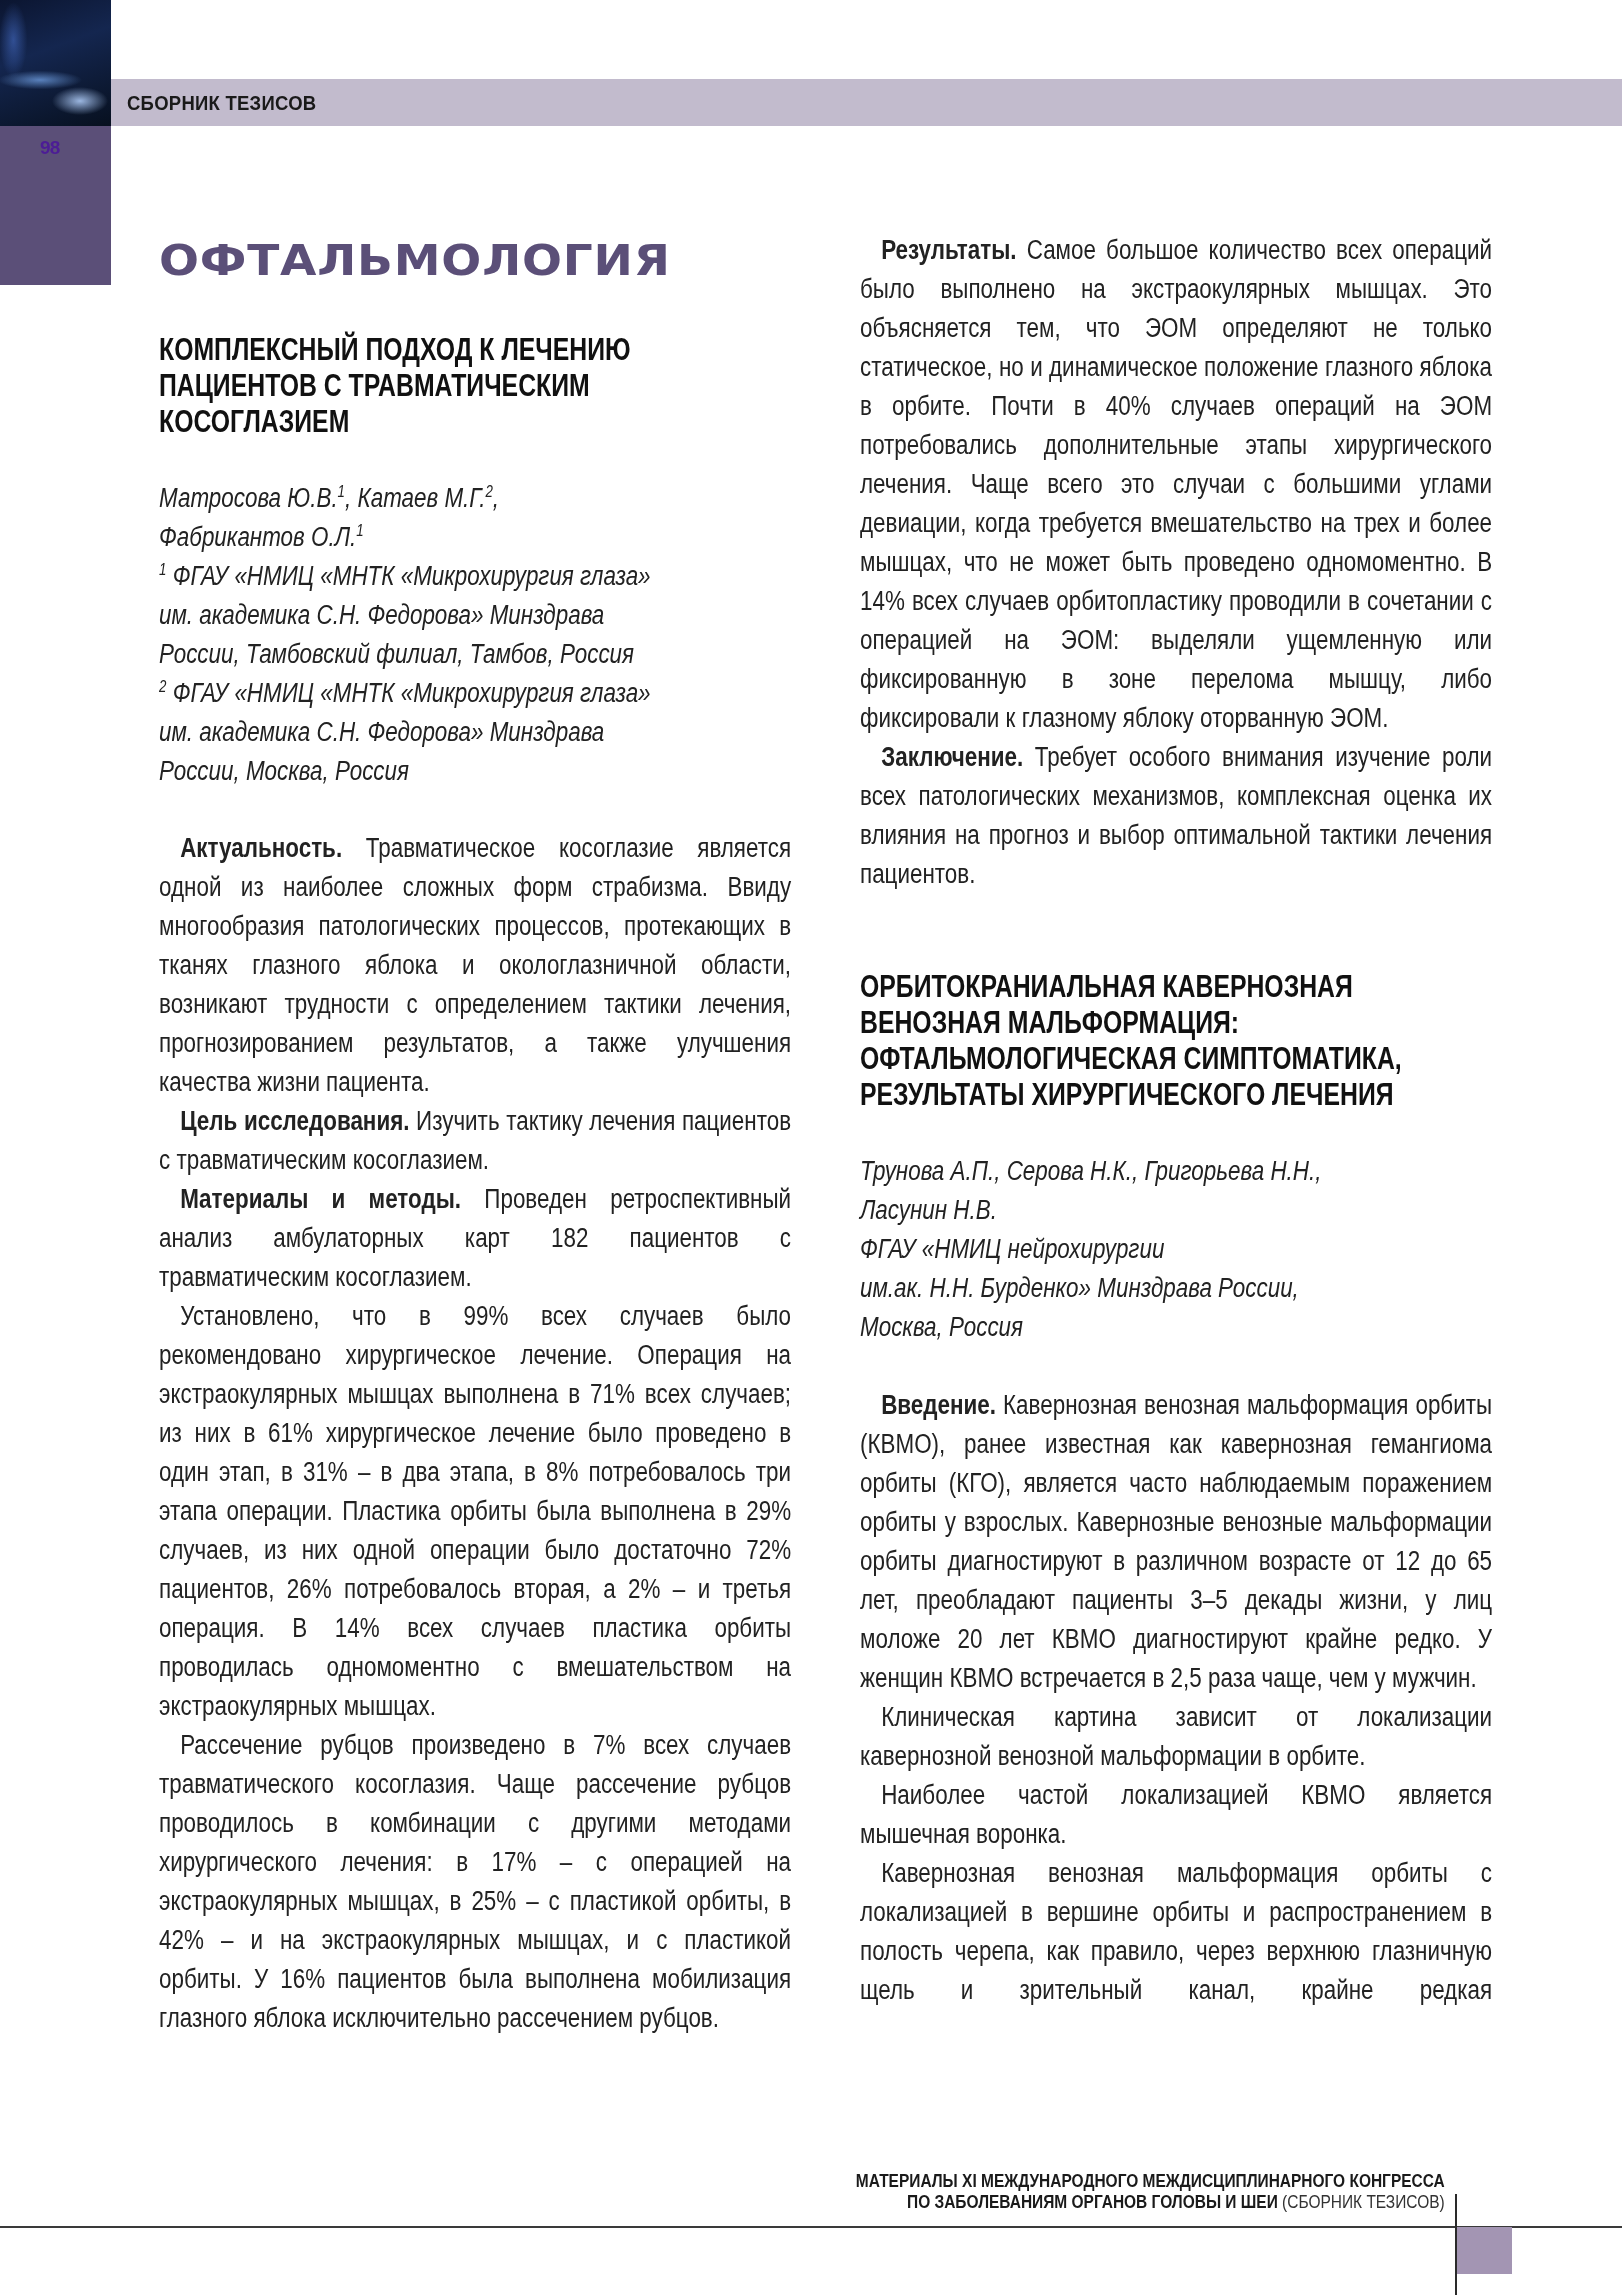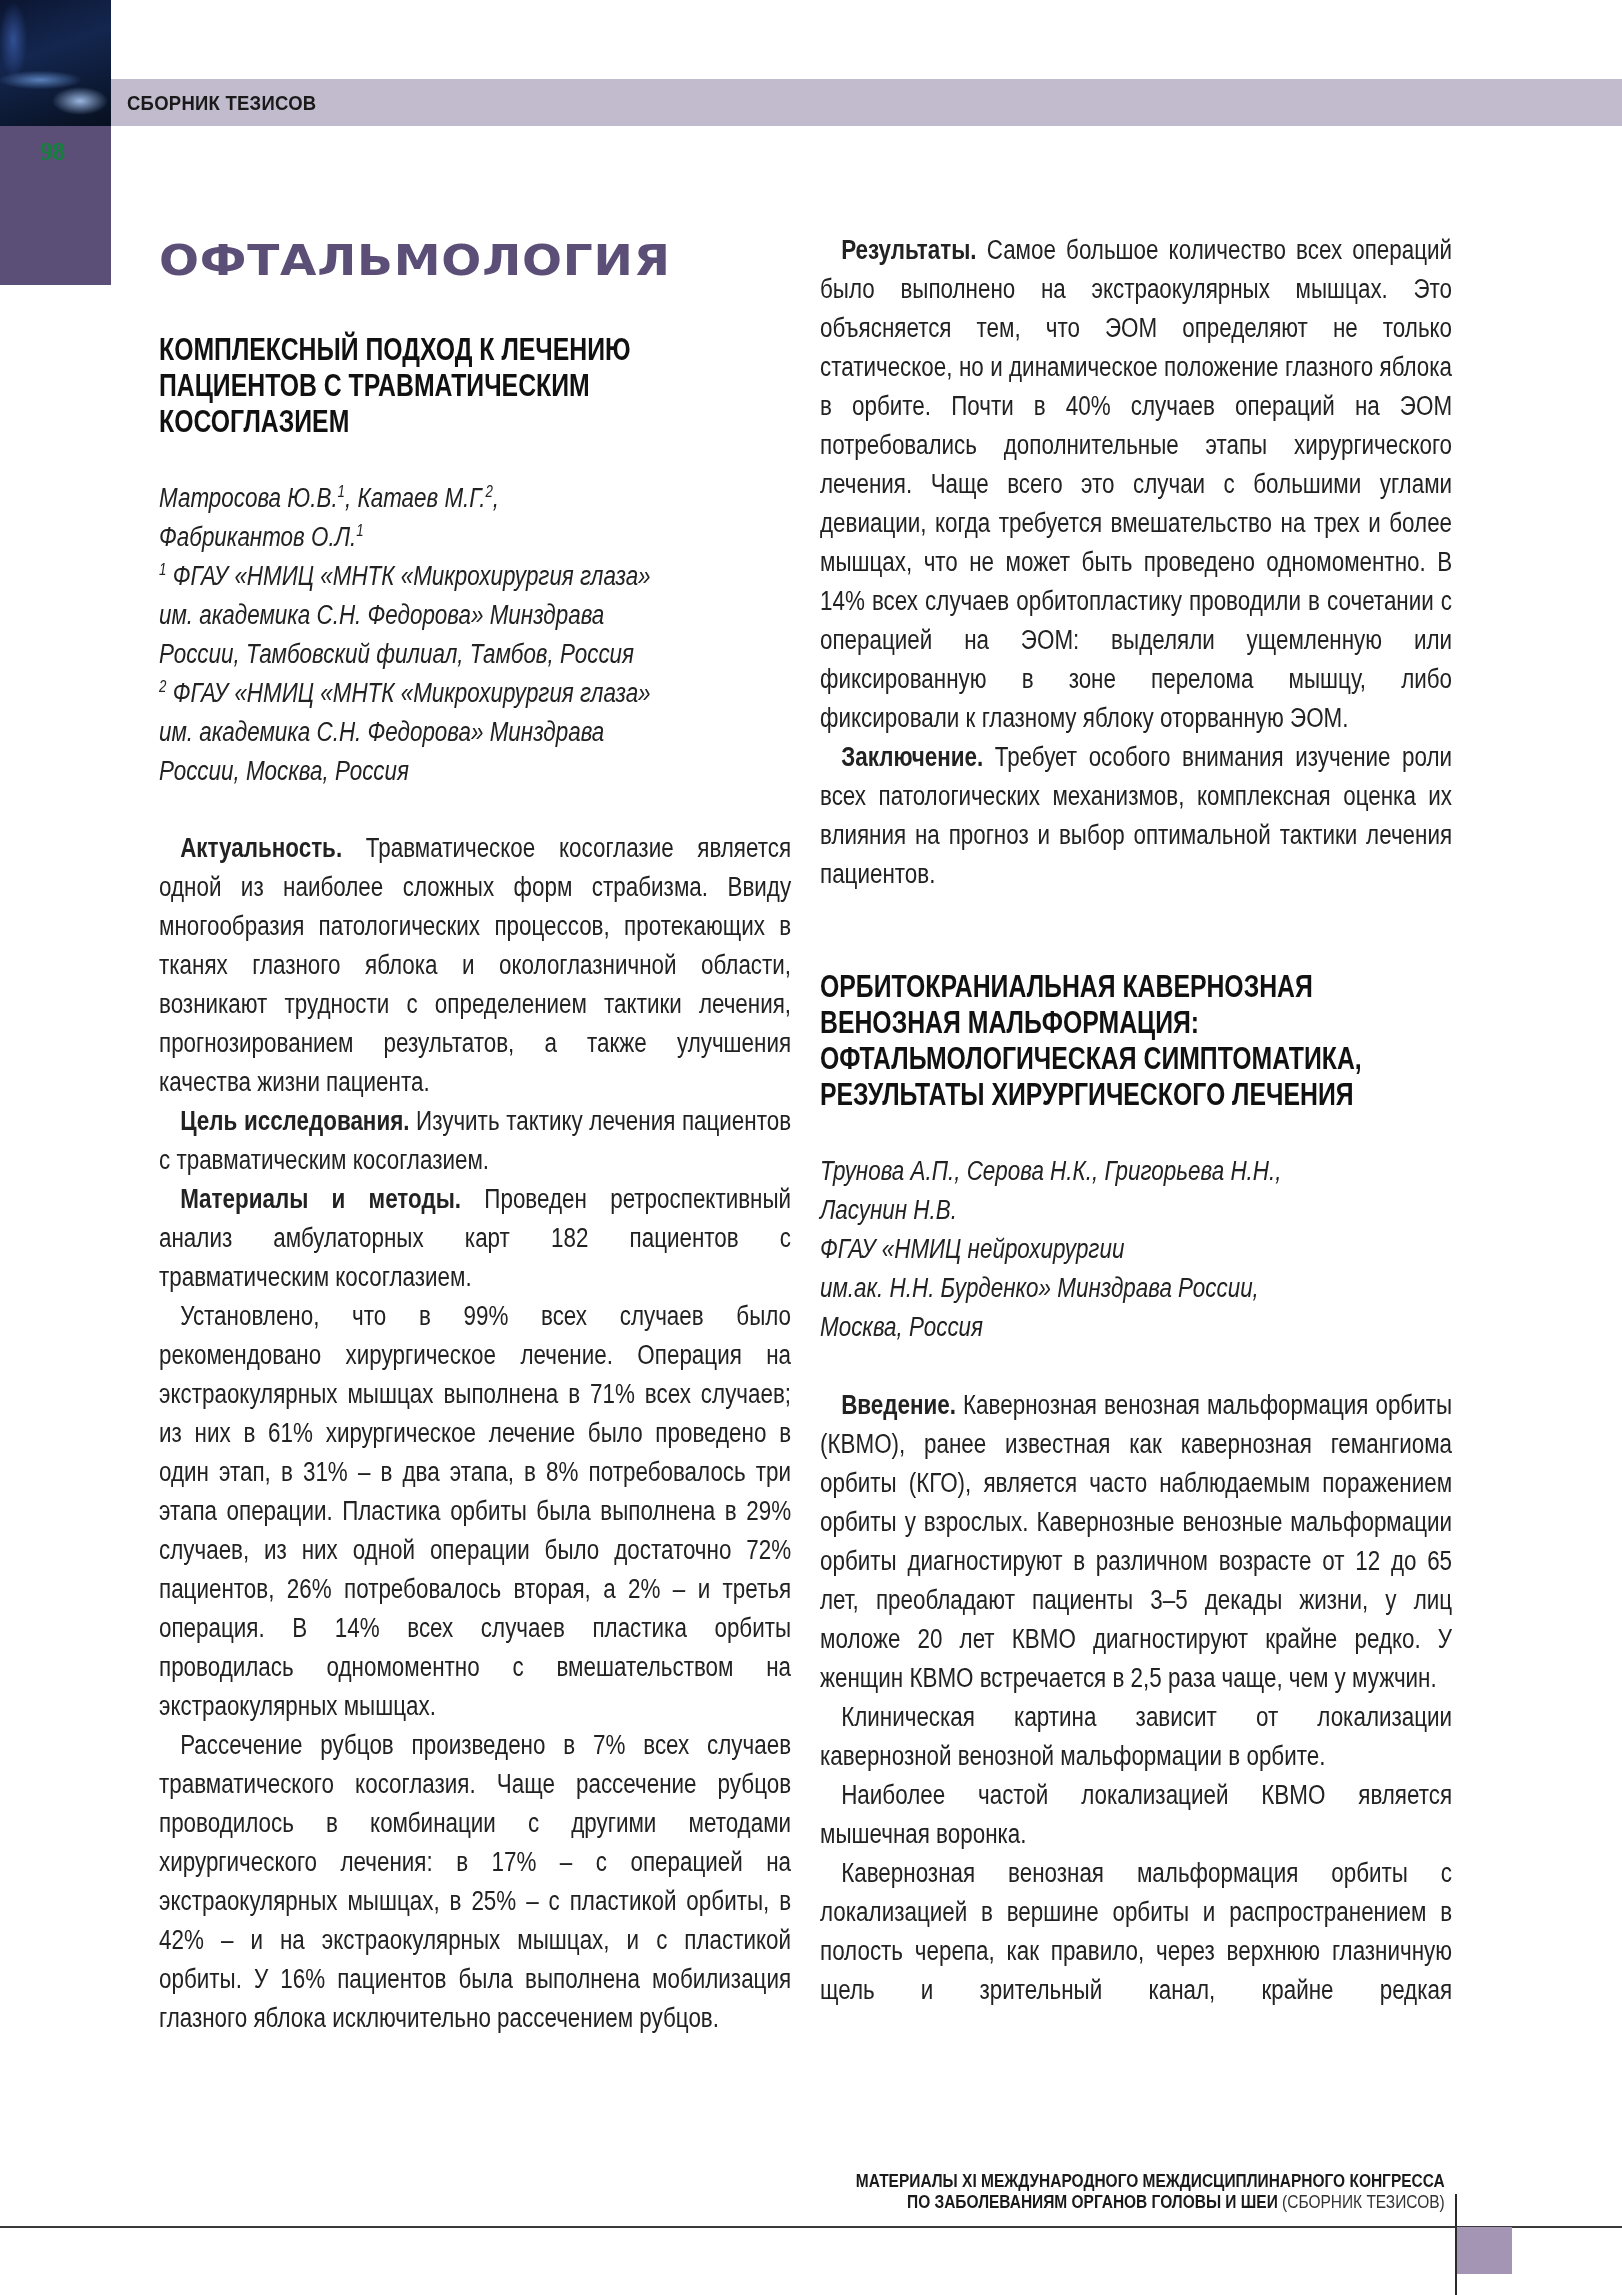--- a/index.html
+++ b/index.html
@@ -5,33 +5,33 @@
   html, body { margin: 0; padding: 0; background: #ffffff; }
   body { width: 1623px; height: 2295px; position: relative; overflow: hidden;
          font-family: "Liberation Sans", sans-serif; color: #222; }
   .strip-image { position: absolute; left: 0; top: 0; width: 111px; height: 126px;
     background:
       radial-gradient(ellipse 40px 20px at 80px 101px, rgba(180,210,255,0.85), rgba(80,130,220,0) 70%),
       radial-gradient(ellipse 60px 13.4px at 40px 80px, rgba(120,170,240,0.7), rgba(40,80,170,0) 70%),
       radial-gradient(ellipse 20px 54px at 13.4px 40px, rgba(70,110,200,0.6), rgba(20,40,90,0) 70%),
       linear-gradient(160deg, #0b1530 0%, #14264f 40%, #07101f 100%); }
   .strip-purple { position: absolute; left: 0; top: 126px; width: 111px; height: 159px; background: #5b4f78; }
-  .page-number { position: absolute; left: 40px; top: 137px; font-family: Liberation Serif, serif;
-    font-weight: bold; font-size: 26px; color: #15803d; letter-spacing: -0.7px; }
+  .page-number { position: absolute; left: 40px; top: 137px; font-family: Liberation Sans, sans-serif;
+    font-weight: bold; font-size: 19px; color: #4c1d95; letter-spacing: -0.7px; }
   .header-band { position: absolute; left: 111px; top: 79px; width: 1512px; height: 47px; background: #c2bbcd; }
   .header-title { position: absolute; left: 127px; top: 91px; font-weight: bold; font-size: 21px; color: #1a1a1a;
     transform: scaleX(0.88); transform-origin: left center; letter-spacing: 0.3px; }
 
   .section-title { position: absolute; left: 159px; top: 236px; font-family: "DejaVu Sans", sans-serif;
     font-weight: bold; font-size: 42px; color: #5b4f78; letter-spacing: 0.7px;
     transform: scaleX(1.12); transform-origin: left center; }
 
   .col { position: absolute; width: 632px; }
   .col.left { left: 159px; top: 332px; }
-  .col.right { left: 820px; top: 231px; }
+  .col.right { left: 860px; top: 231px; }
 
   .article-title { font-weight: bold; font-size: 31px; line-height: 36px; color: #111;
     transform: scaleX(0.80); transform-origin: left top; width: 125%; margin: 0; }
   .article-title .tline { display: block; white-space: nowrap; }
 
   .authors { font-style: italic; font-size: 27px; line-height: 39px; color: #222;
     transform: scaleX(0.83); transform-origin: left top; width: 120.5%; }
   .authors .aline { display: block; white-space: nowrap; }
   .authors sup { font-size: 16px; line-height: 0; }
 

